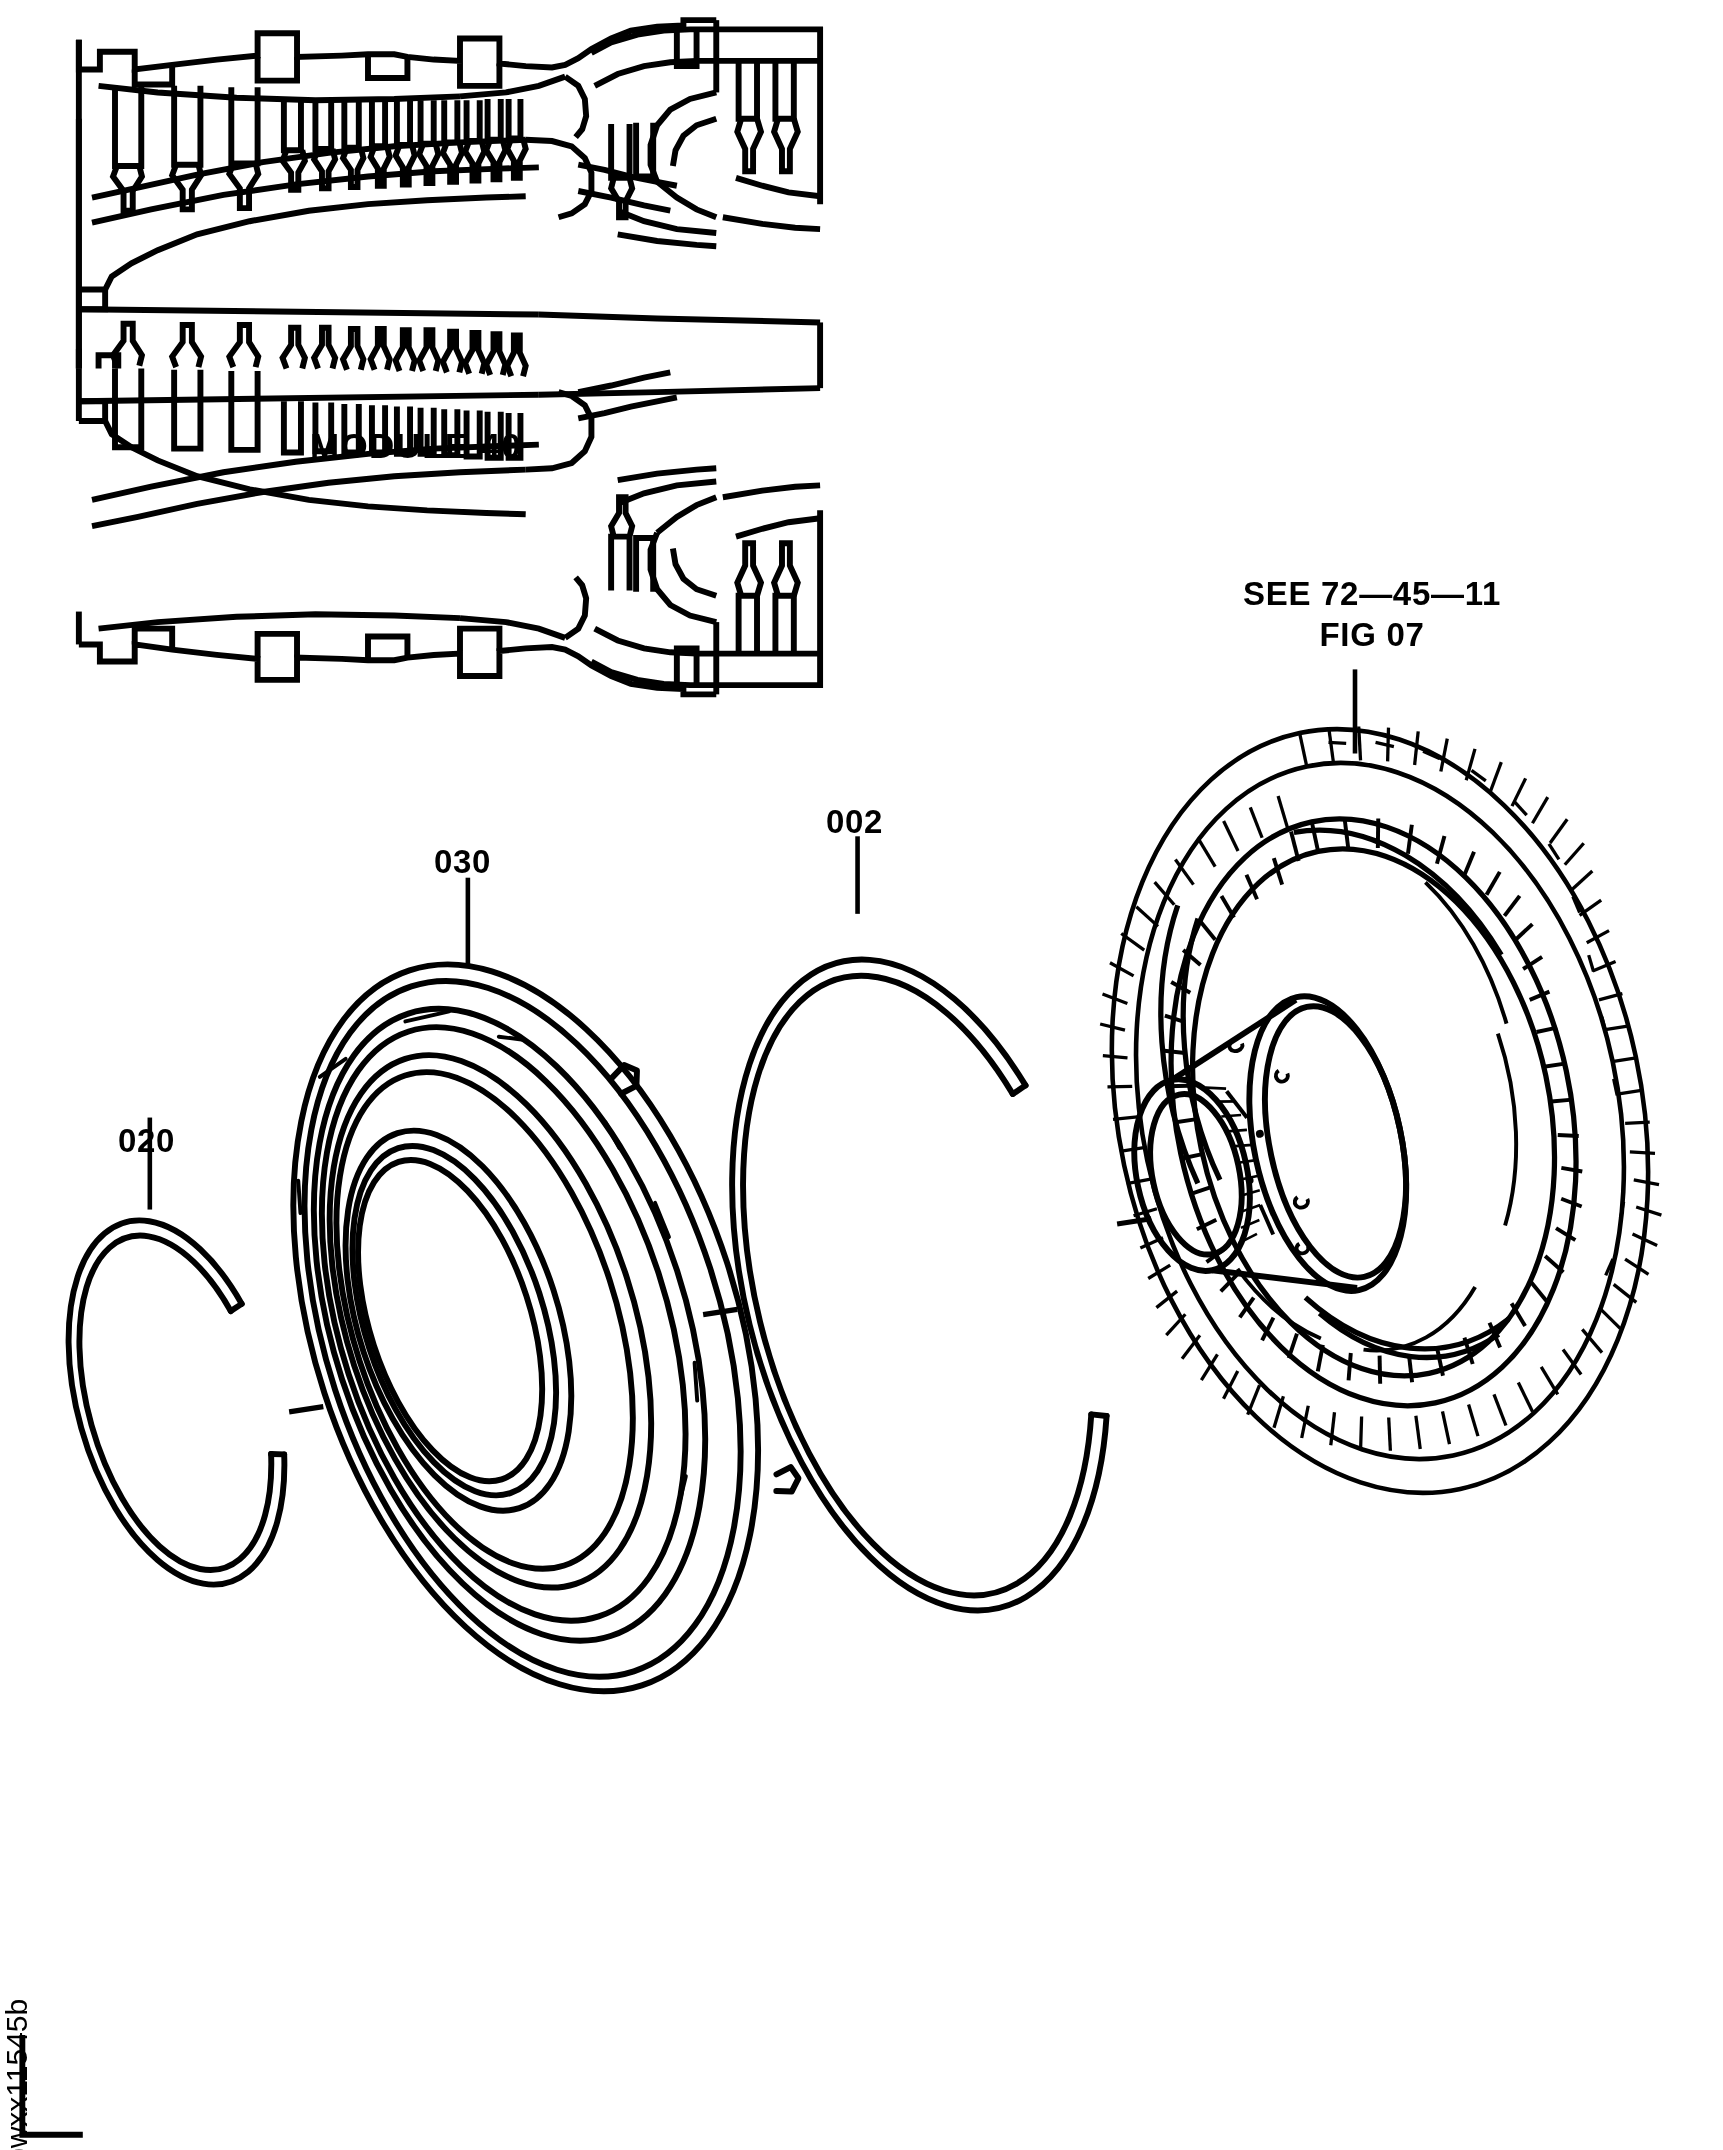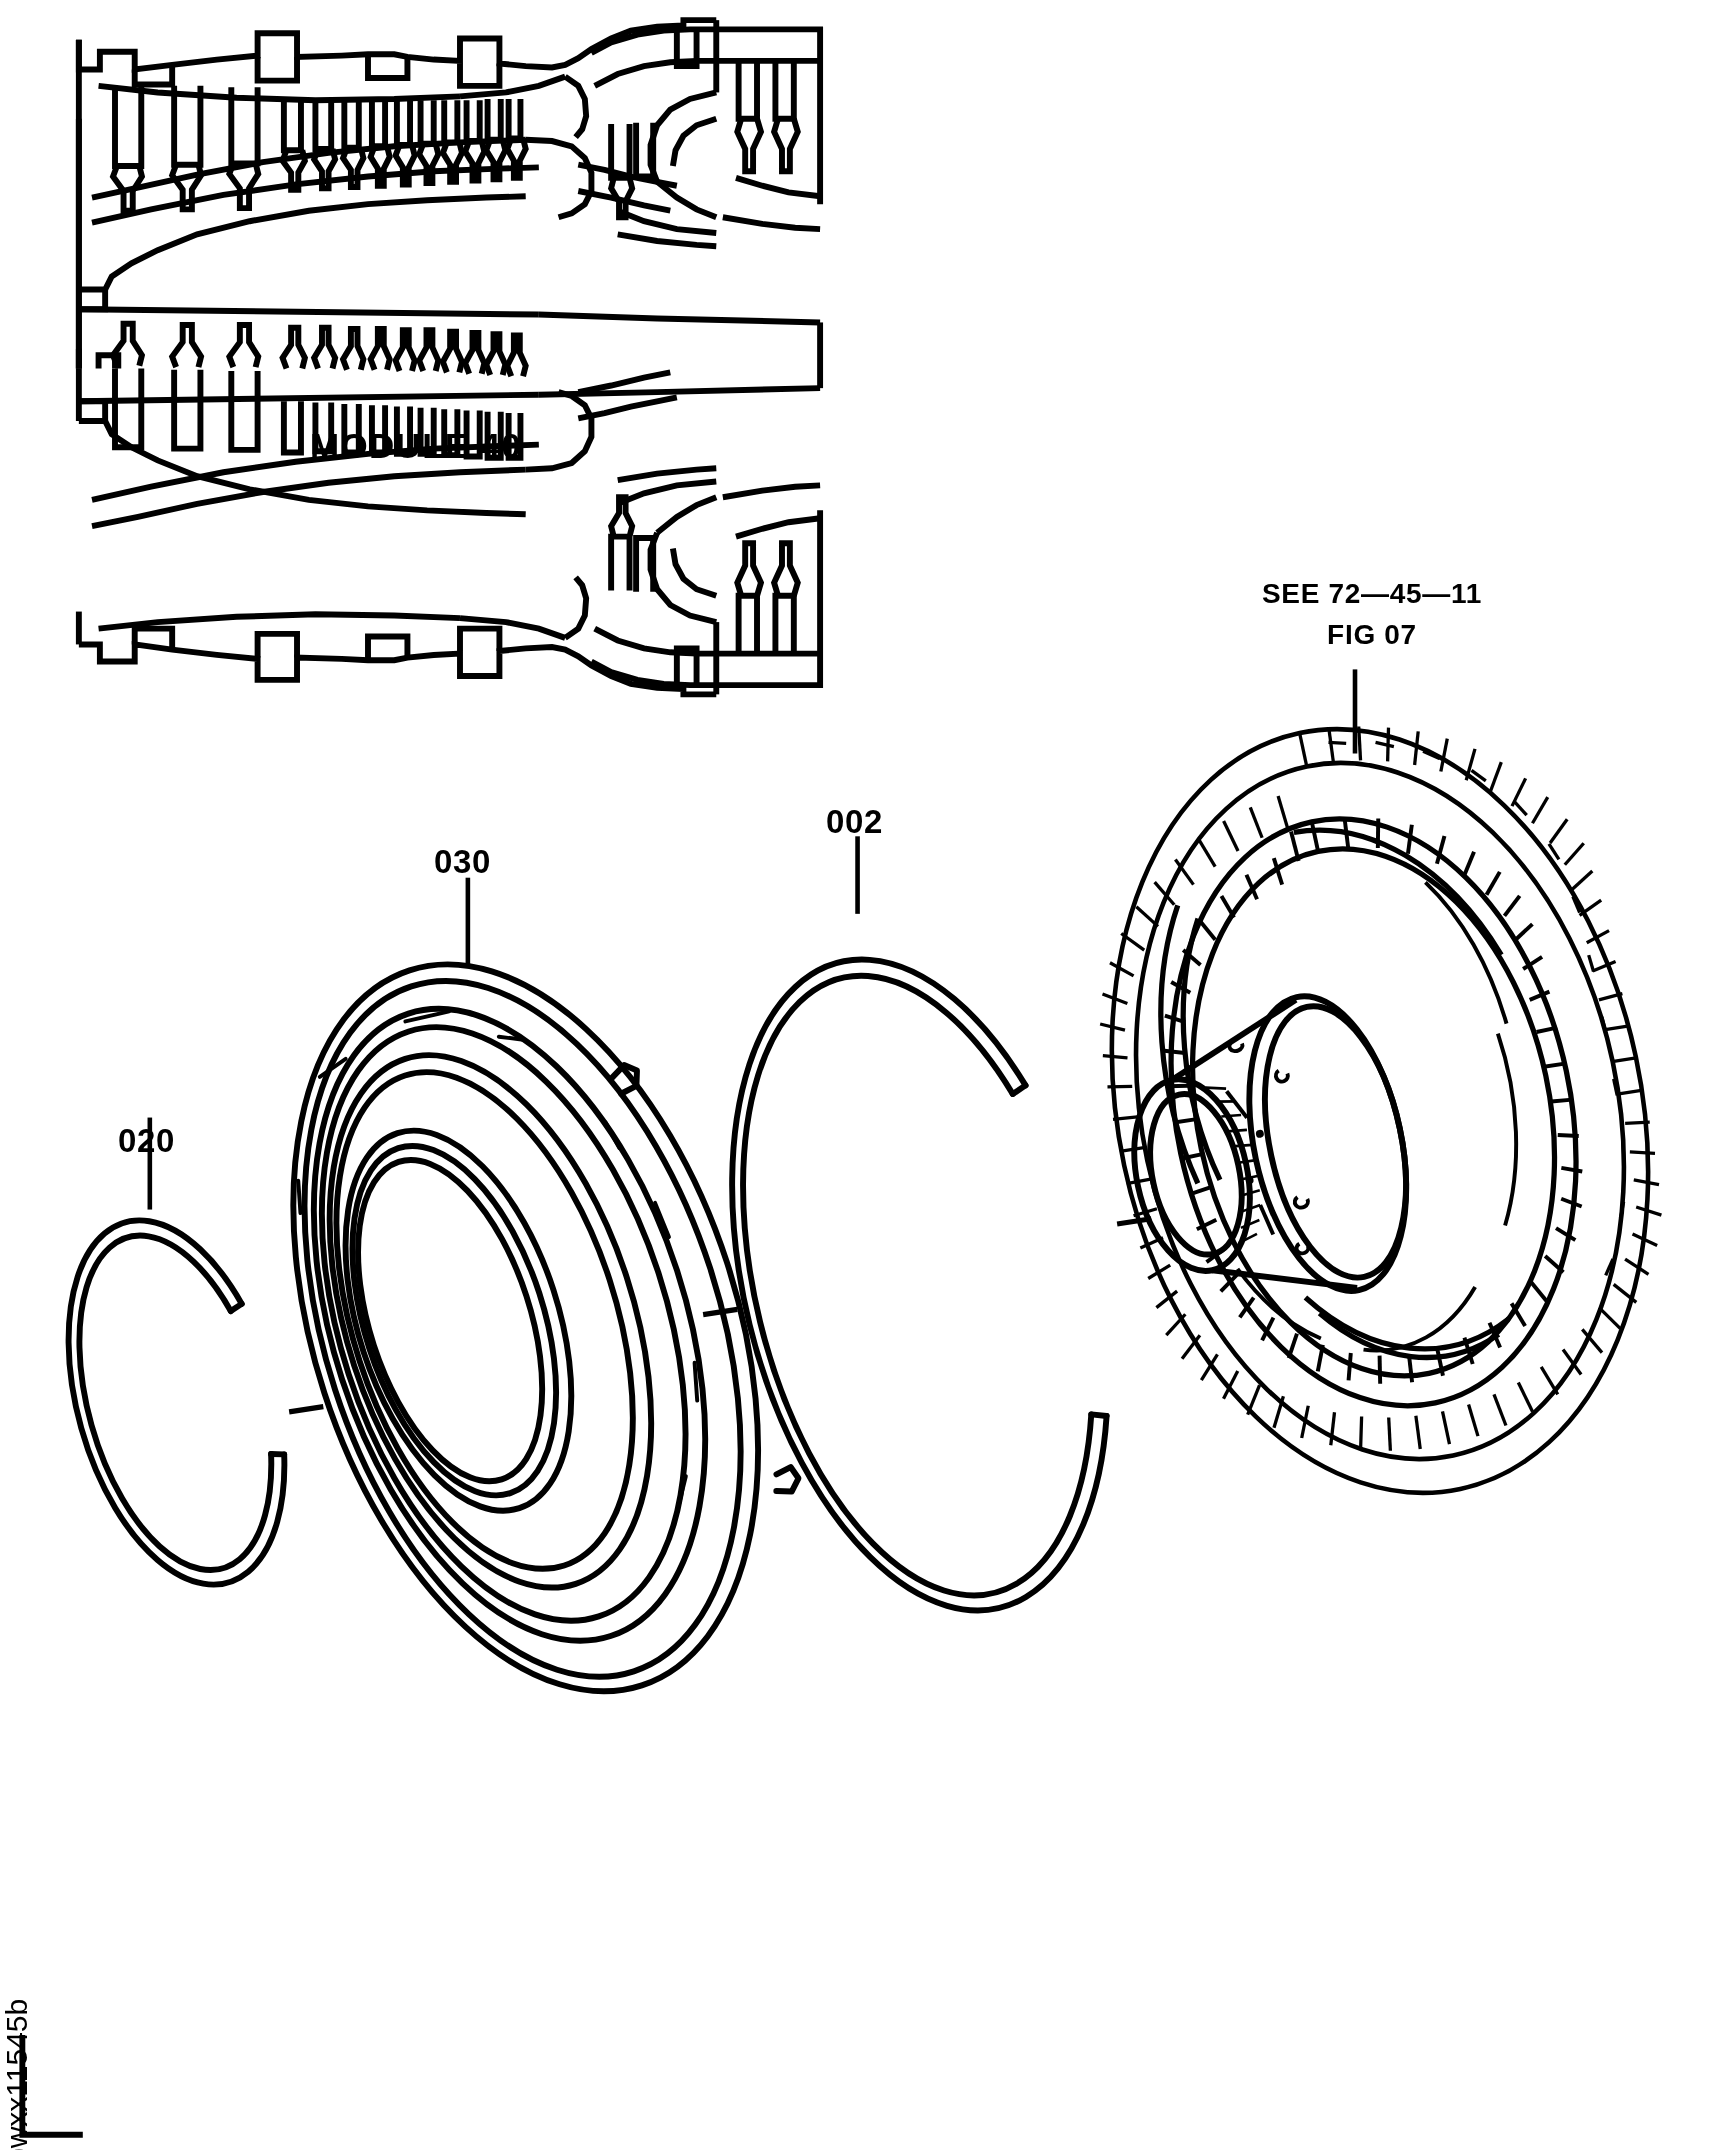--- a/index.html
+++ b/index.html
@@ -36,21 +36,21 @@
   }
   .module-caption {
     font-size: 35px;
     letter-spacing: 1.3px;
   }
   .callout {
     font-size: 33px;
     letter-spacing: 0.7px;
   }
   .see-ref {
-    font-size: 28px;
+    font-size: 33px;
     line-height: 41px;
     letter-spacing: 0.7px;
     text-align: center;
   }
   .drawing-id {
     font-size: 30px;
     letter-spacing: 0px;
     transform-origin: left bottom;
     transform: rotate(-90deg);
     font-weight: normal;

